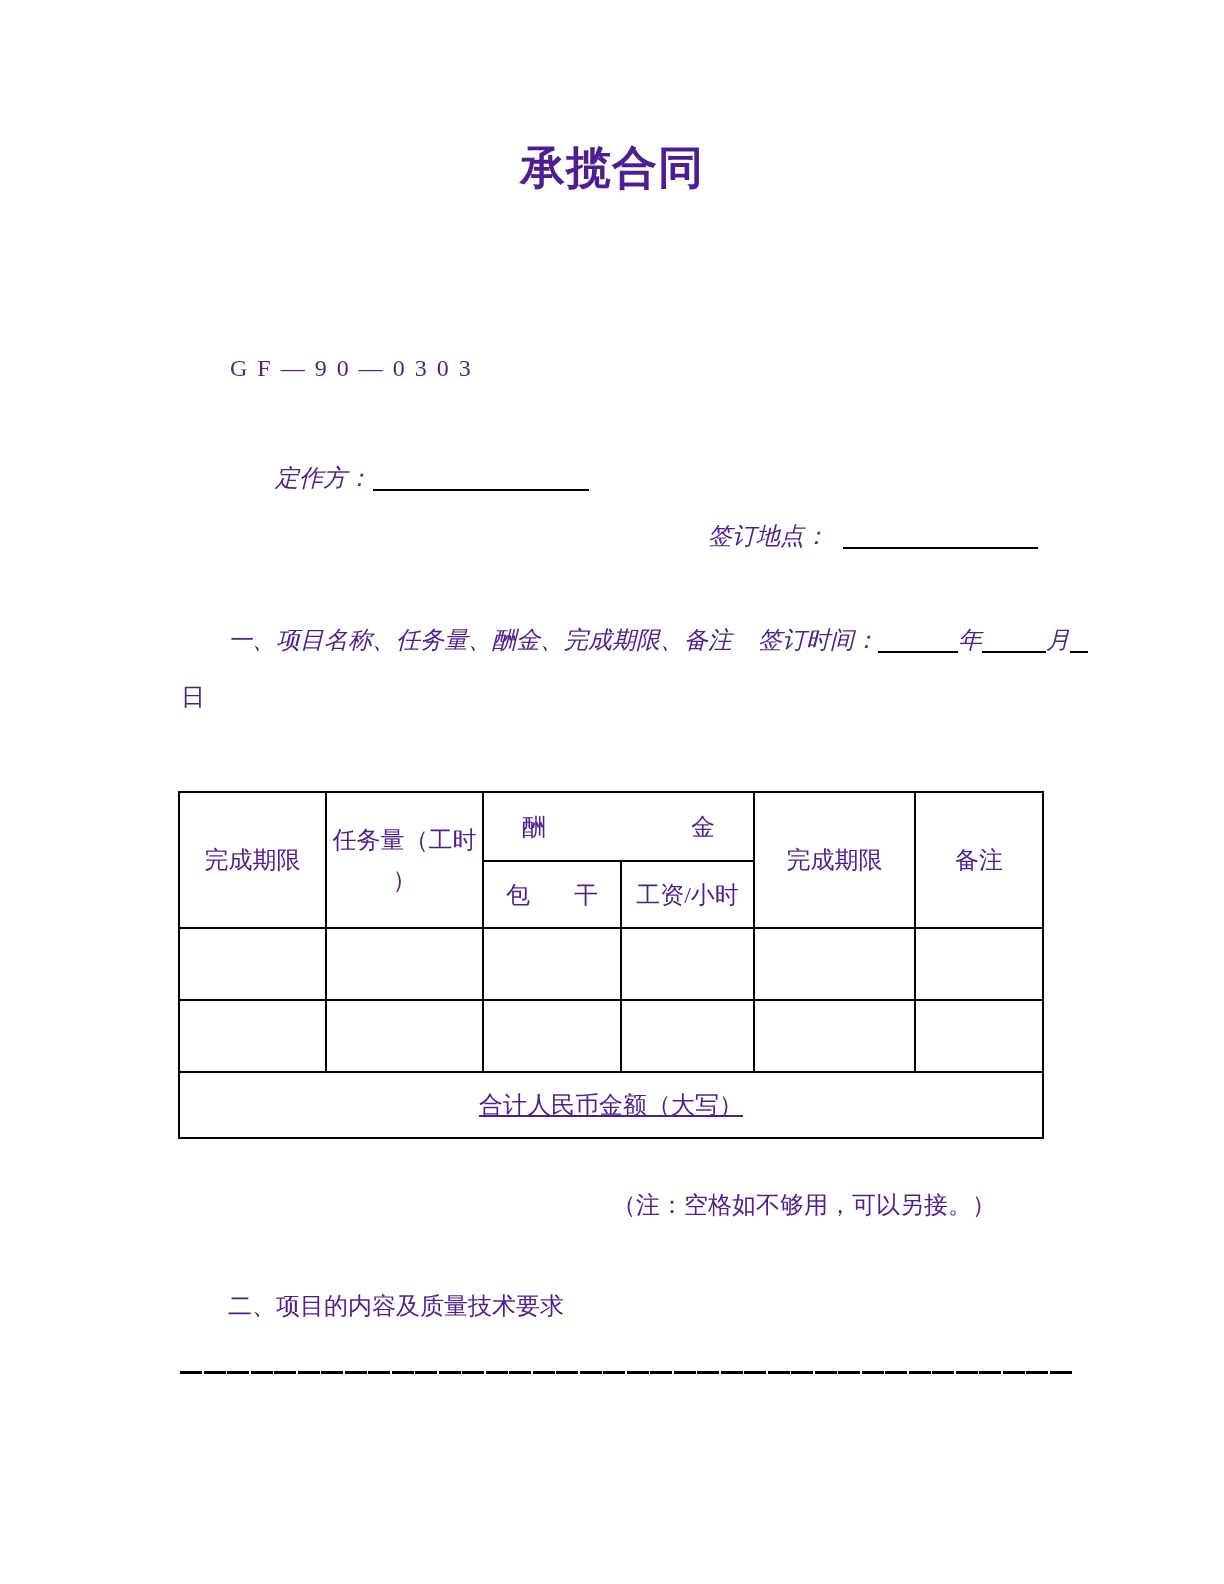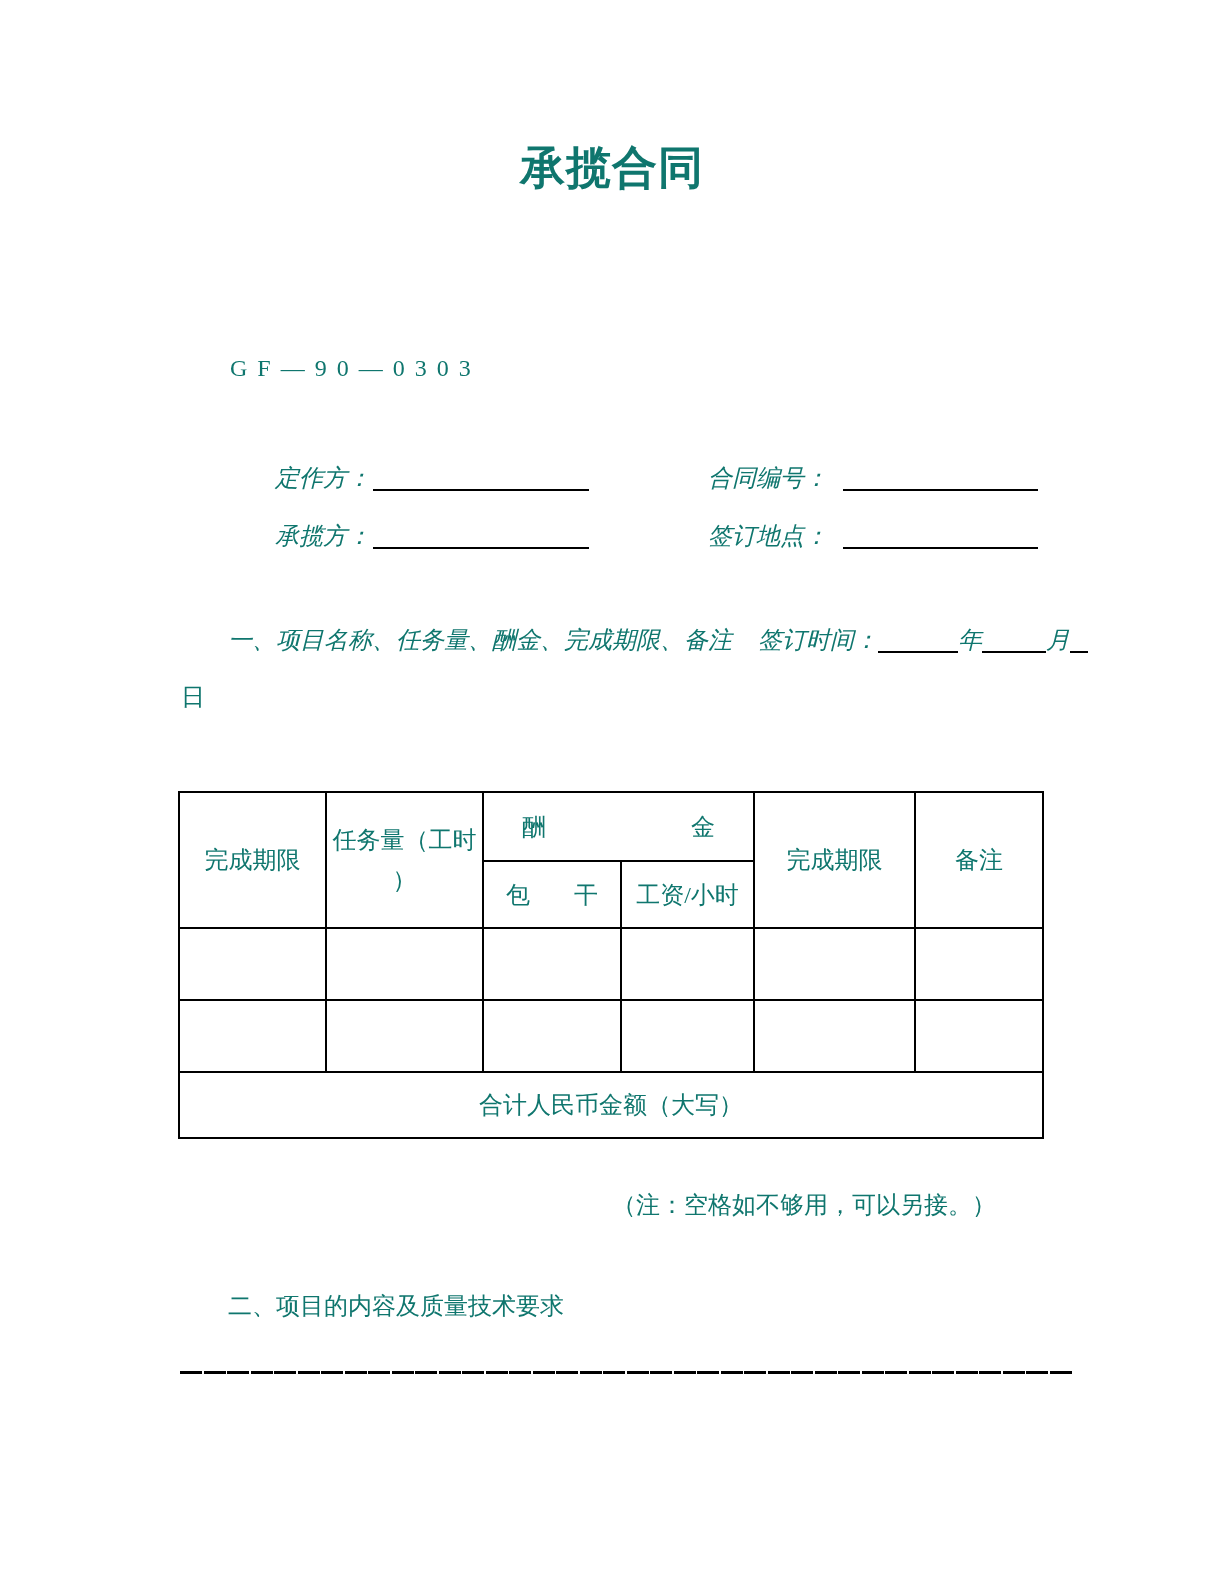--- a/index.html
+++ b/index.html
@@ -1,20 +1,20 @@
 <!DOCTYPE html>
 <html><head>
 <meta charset="utf-8">
 <style>
   html,body{margin:0;padding:0;background:#ffffff;}
   .page{
     position:relative;
     width:1224px;height:1584px;
     background:#ffffff;
-    color:#0f766e;
+    color:#4c1d95;
     font-family:"Liberation Serif","DejaVu Serif",serif;
     font-size:24px;
     overflow:hidden;
   }
   .abs{position:absolute;}
   .title{
     left:0;top:144px;width:1224px;
     text-align:center;
     font-family:"Liberation Sans","DejaVu Sans",sans-serif;
     font-weight:900;
@@ -64,20 +64,21 @@
   .spread{
     display:flex;
     justify-content:space-between;
     align-items:center;
   }
   .pad38{padding:0 38px;}
   .pad22{padding:0 22px;}
   td.footcell{
     text-align:left;
     padding-left:3px;
+    text-decoration:underline;
   }
   .note{left:612px;top:1190px;line-height:30px;}
   .sec2{left:228px;top:1291px;line-height:30px;}
   .longline{
     left:180px;top:1371px;
     width:892px;height:3px;
     background:repeating-linear-gradient(90deg,#000 0px,#000 22px,rgba(0,0,0,0) 22px,rgba(0,0,0,0) 23.5px);
   }
 </style>
 </head>
@@ -85,27 +86,21 @@
 
 <div class="page">
 
   <div class="abs title">承揽合同</div>
 
   <div class="abs gf">GF—90—0303</div>
 
   <div class="abs fieldrow" style="left:275px;top:463px;">
     <span>定作方：</span><span class="blank b-party"></span>
   </div>
-  <div class="abs fieldrow" style="left:708px;top:463px;">
-    <span>合同编号：</span><span class="blank b-right"></span>
-  </div>
 
-  <div class="abs fieldrow" style="left:275px;top:521px;">
-    <span>承揽方：</span><span class="blank b-party"></span>
-  </div>
   <div class="abs fieldrow" style="left:708px;top:521px;">
     <span>签订地点：</span><span class="blank b-right"></span>
   </div>
 
   <div class="abs secline" style="left:228px;top:625px;font-style:italic;">
     <span>一、项目名称、任务量、酬金、完成期限、备注</span><span class="gap"></span><span>签订时间：</span><span class="blank b-year"></span><span>年</span><span class="blank b-month"></span><span>月</span><span class="blank b-day"></span>
   </div>
   <div class="abs secline" style="left:181px;top:682px;">日</div>
 
   <table class="grid">

